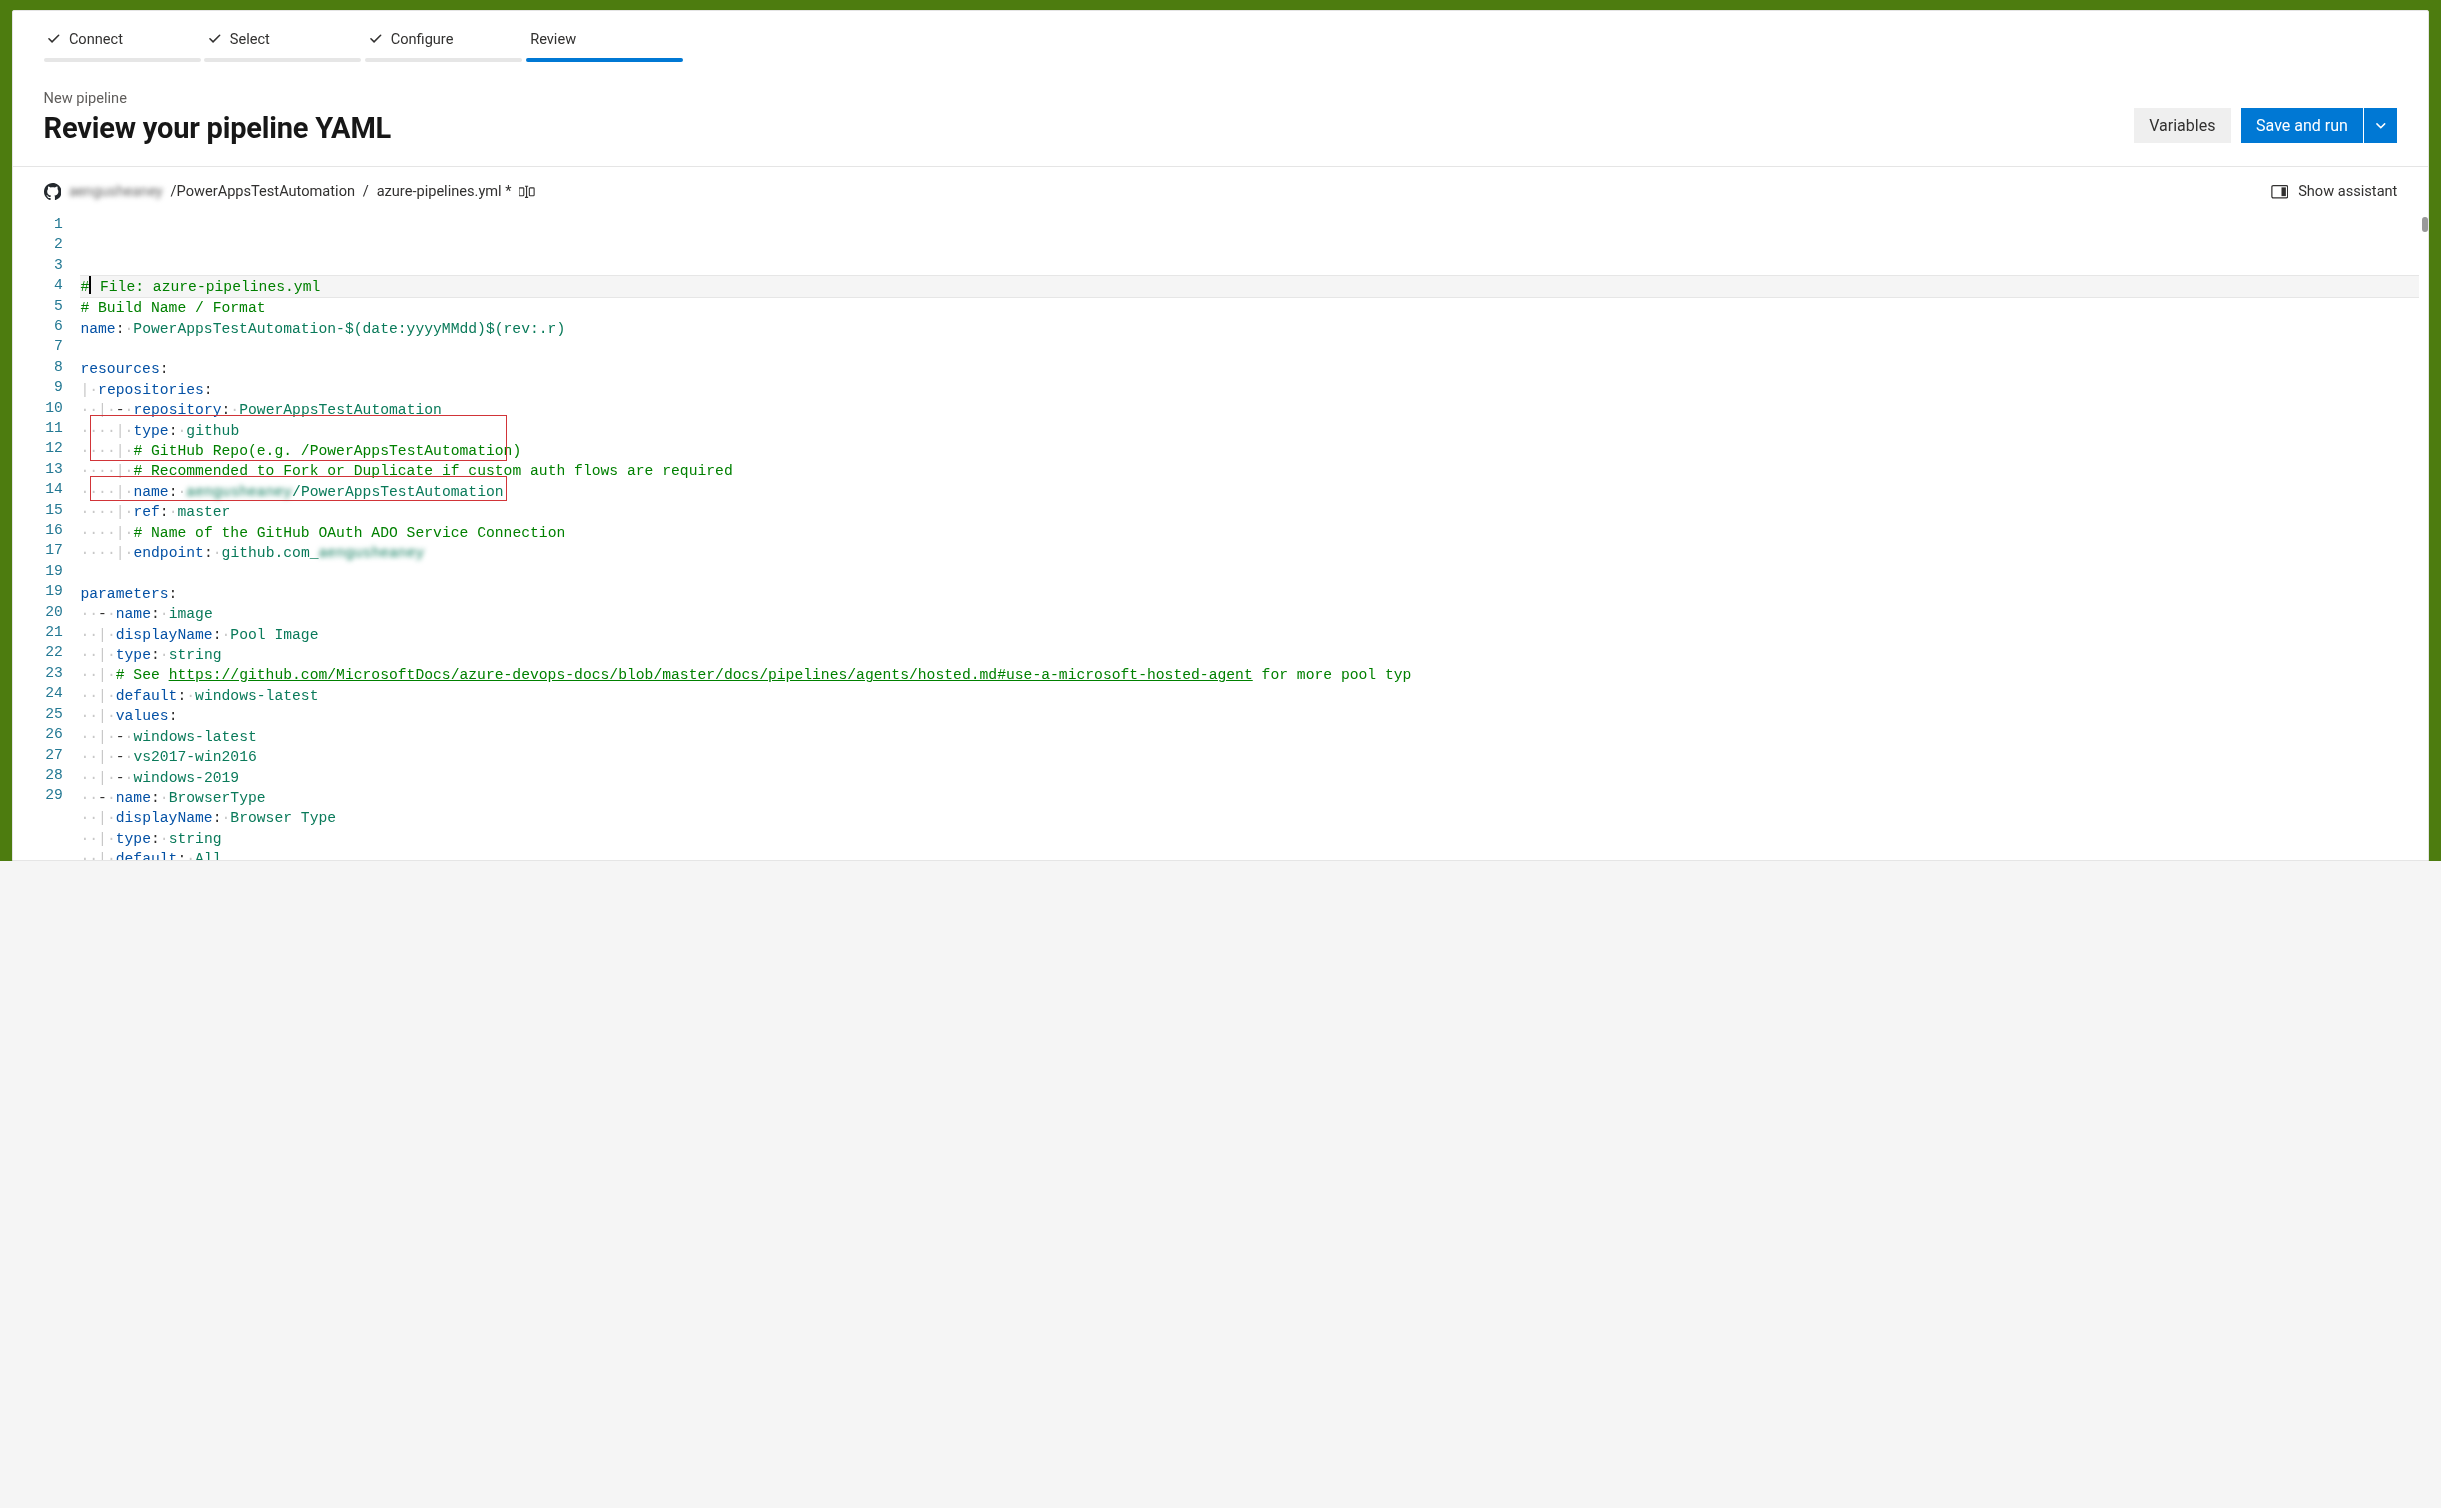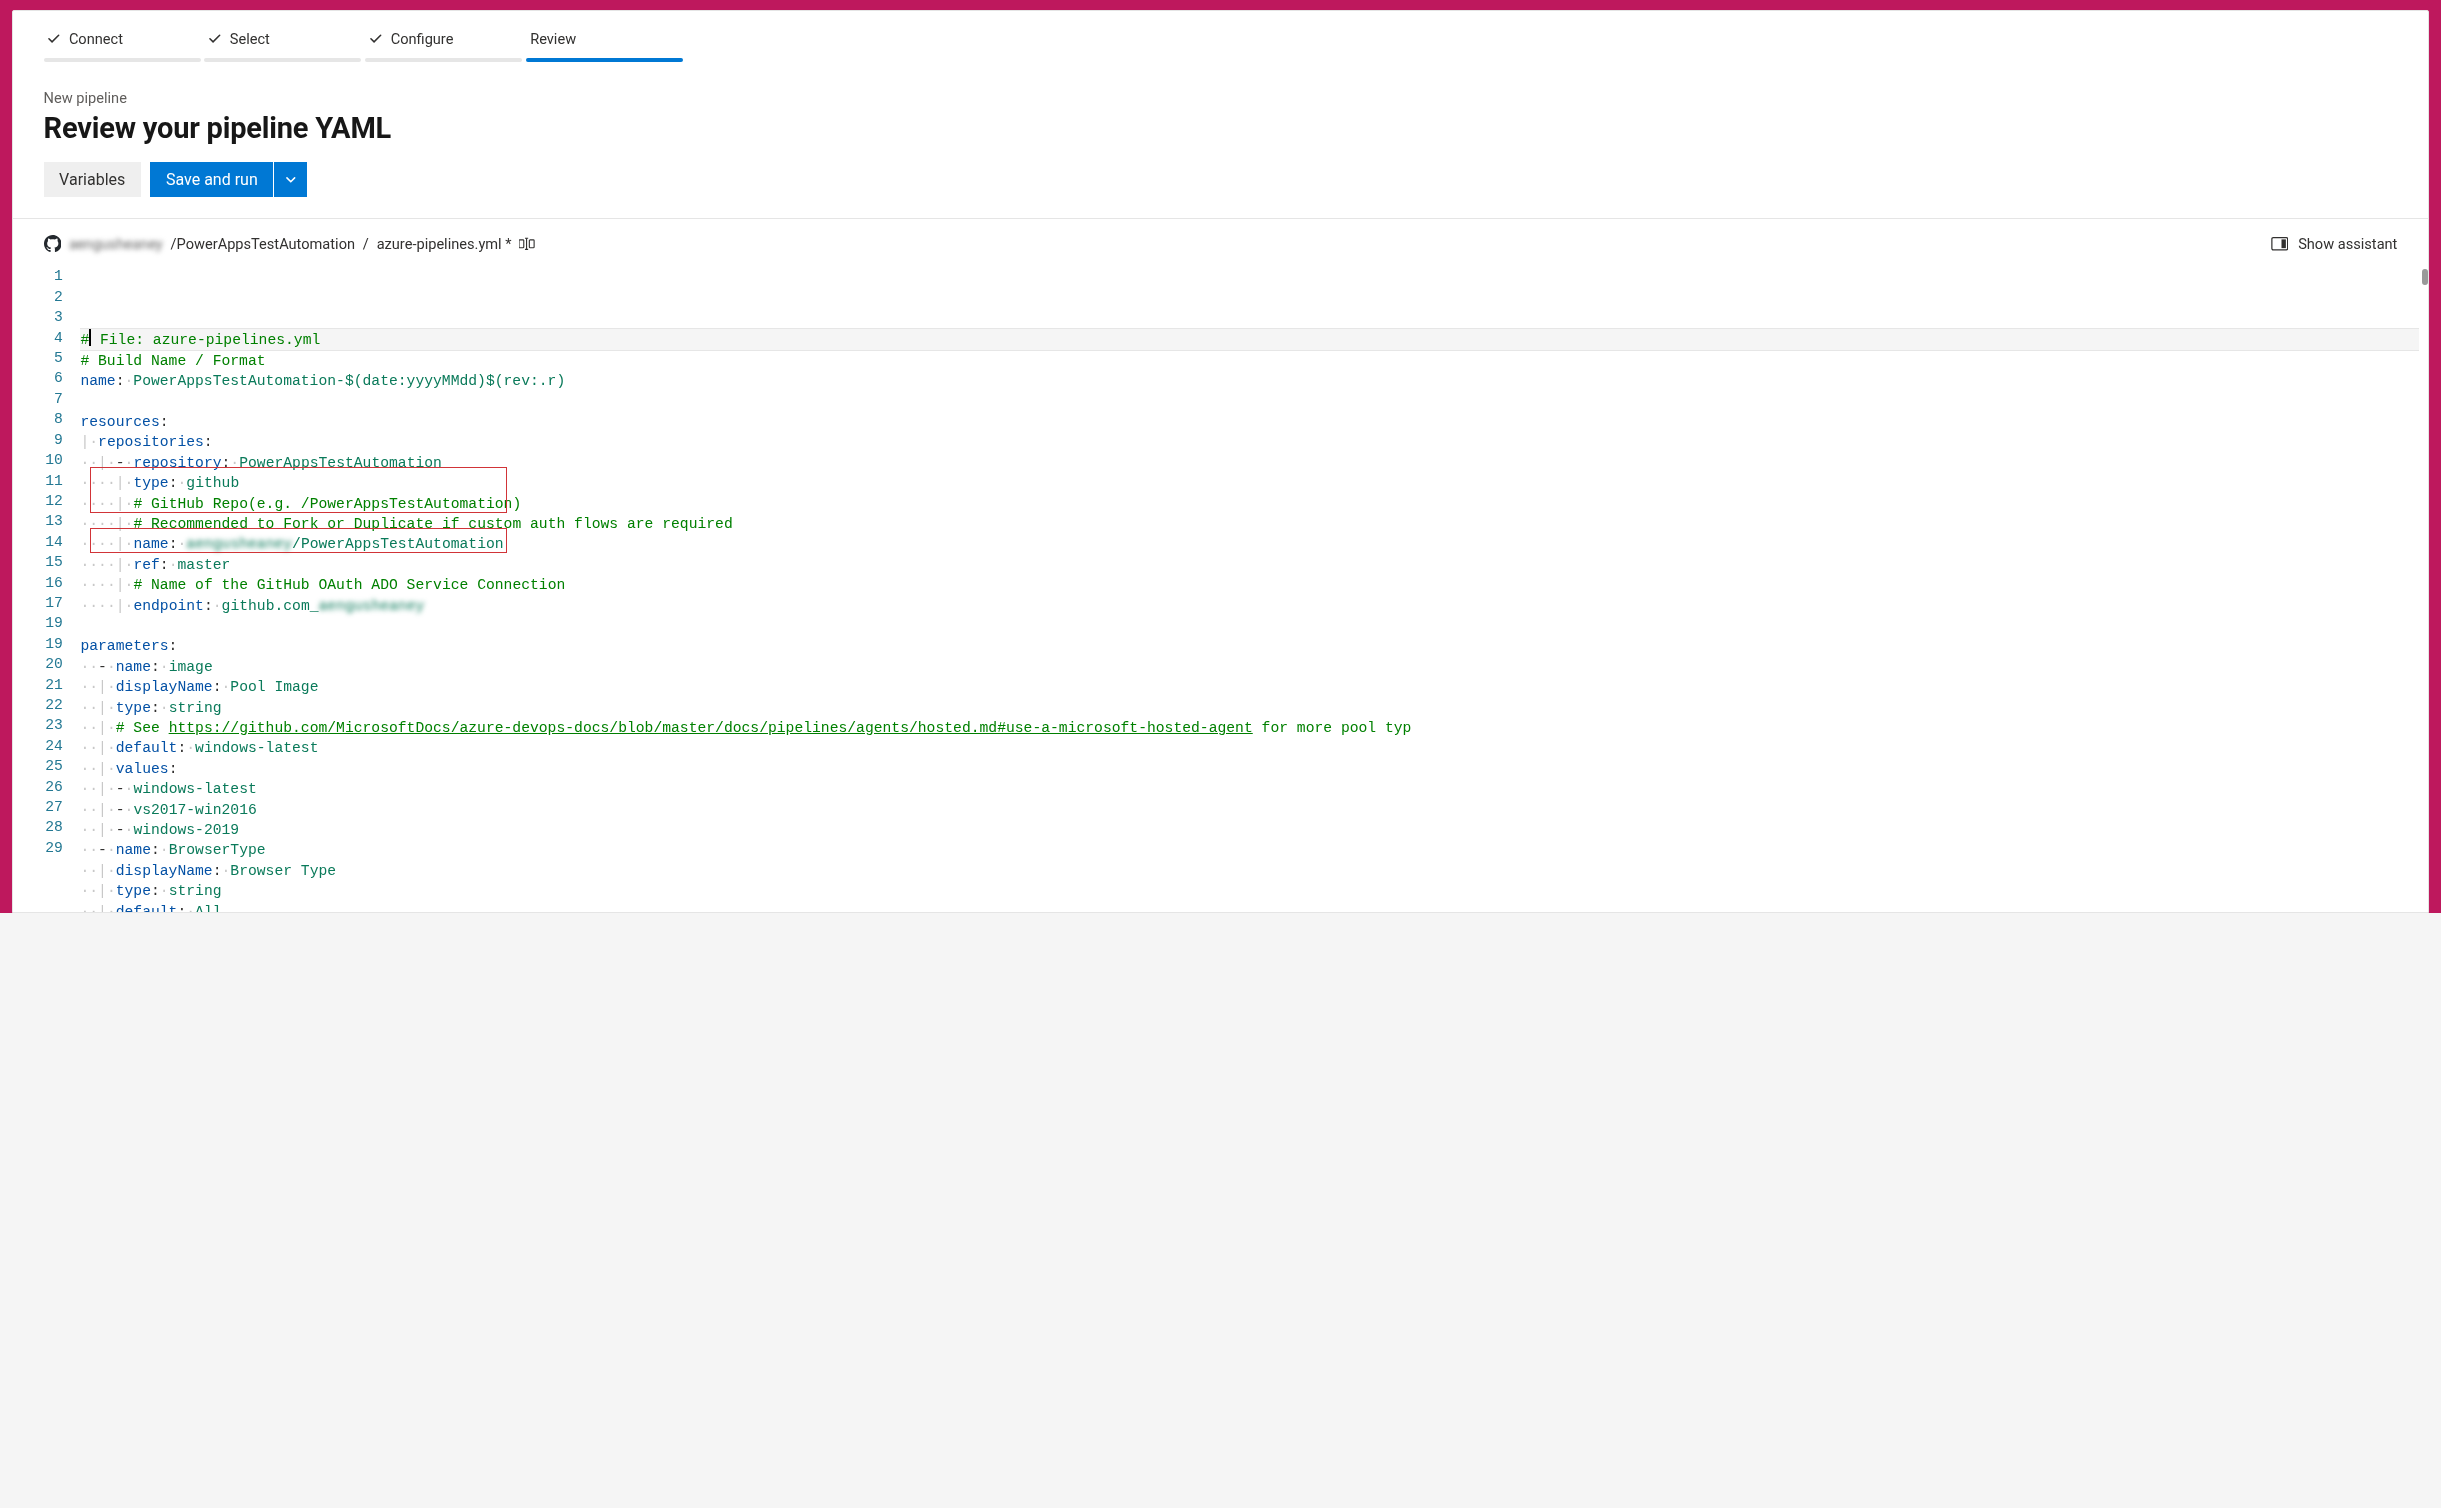--- a/index.html
+++ b/index.html
@@ -4,21 +4,21 @@
 <style>
   * { box-sizing: border-box; }
   body {
     margin: 0;
     font-family: "Segoe UI", -apple-system, BlinkMacSystemFont, Roboto, sans-serif;
     background: #f5f5f5;
     color: #323130;
     font-size: 13.6px;
   }
   .outer {
-    background: #be185d;
+    background: #4d7c0f;
     padding: 9.7px 11.6px 0 11.6px;
   }
   .card {
     background: #fff;
     border: 1px solid #e5e5e5;
     border-top-left-radius: 1.9px;
     border-top-right-radius: 1.9px;
     overflow: hidden;
   }
   .steps {
@@ -46,22 +46,21 @@
   }
   .step.active .step-bar { background: #0078d4; }
   .check {
     width: 13.6px;
     height: 13.6px;
     display: inline-flex;
   }
   .heading-area {
     padding: 27px 31px 21.3px 31px;
     display: flex;
-    align-items: flex-start;
-    flex-direction: column;
+    align-items: center;
   }
   .heading-left { flex: 1; }
   .breadcrumb-label {
     color: #605e5c;
     font-size: 14.6px;
     margin-bottom: 3.9px;
   }
   .page-title {
     font-size: 29px;
     font-weight: 700;

